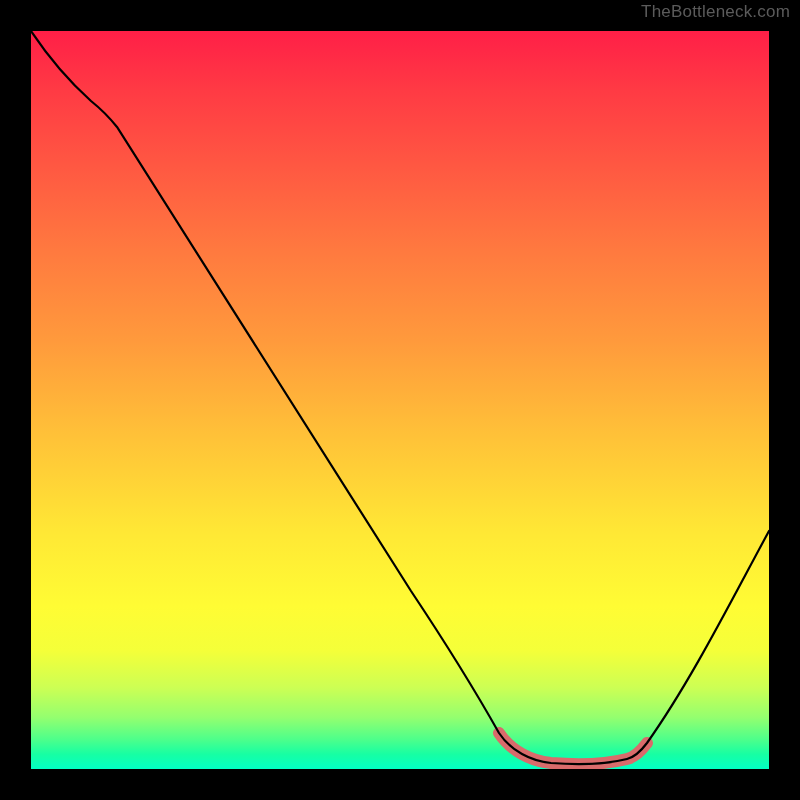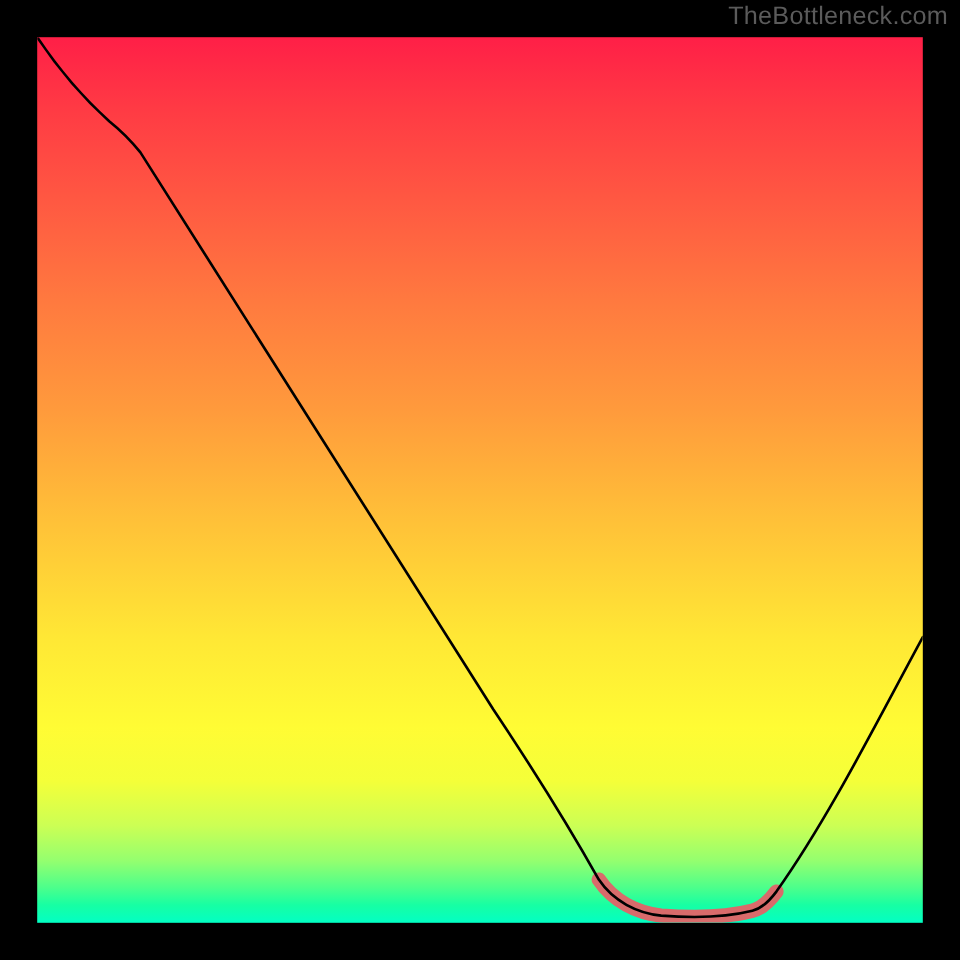--- a/index.html
+++ b/index.html
@@ -15,21 +15,21 @@
     position: relative;
     width: 800px;
     height: 800px;
     background: #000;
   }
   .watermark {
     position: absolute;
     top: 2px;
     right: 10px;
     color: #5b5b5b;
-    font-size: 21px;
+    font-size: 17px;
     font-weight: 500;
     letter-spacing: 0.2px;
     z-index: 5;
     user-select: none;
   }
   .plot {
     position: absolute;
     left: 31px;
     top: 31px;
     width: 738px;

